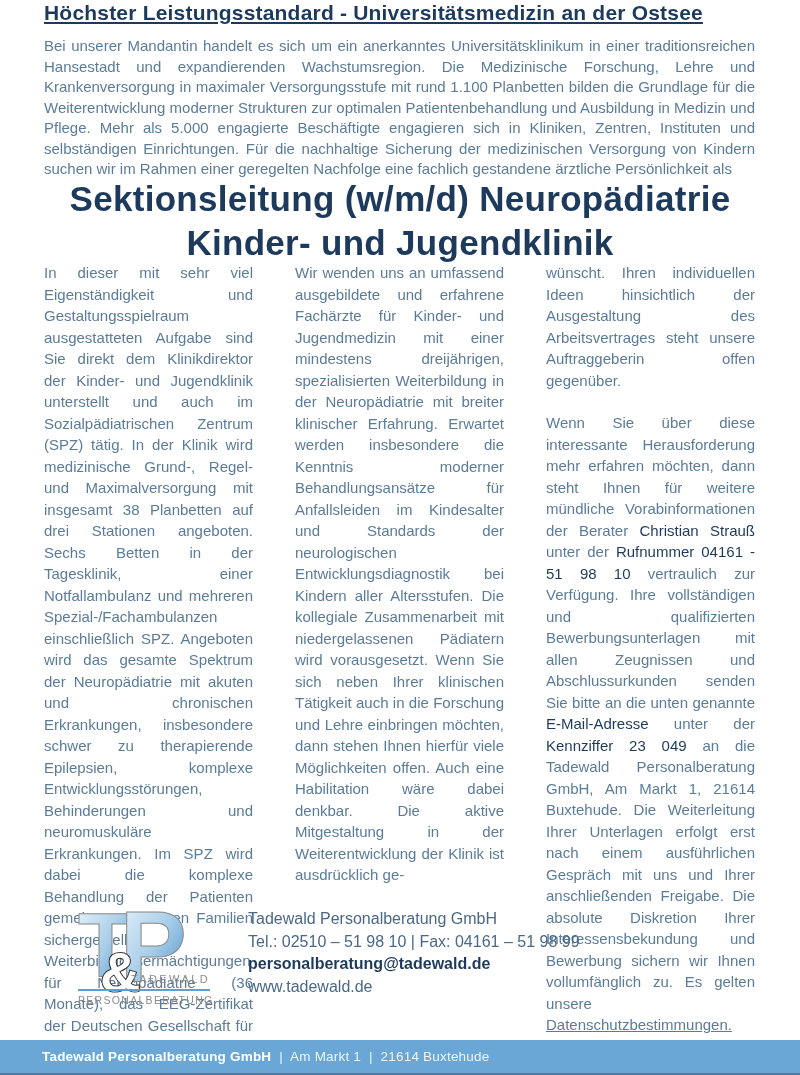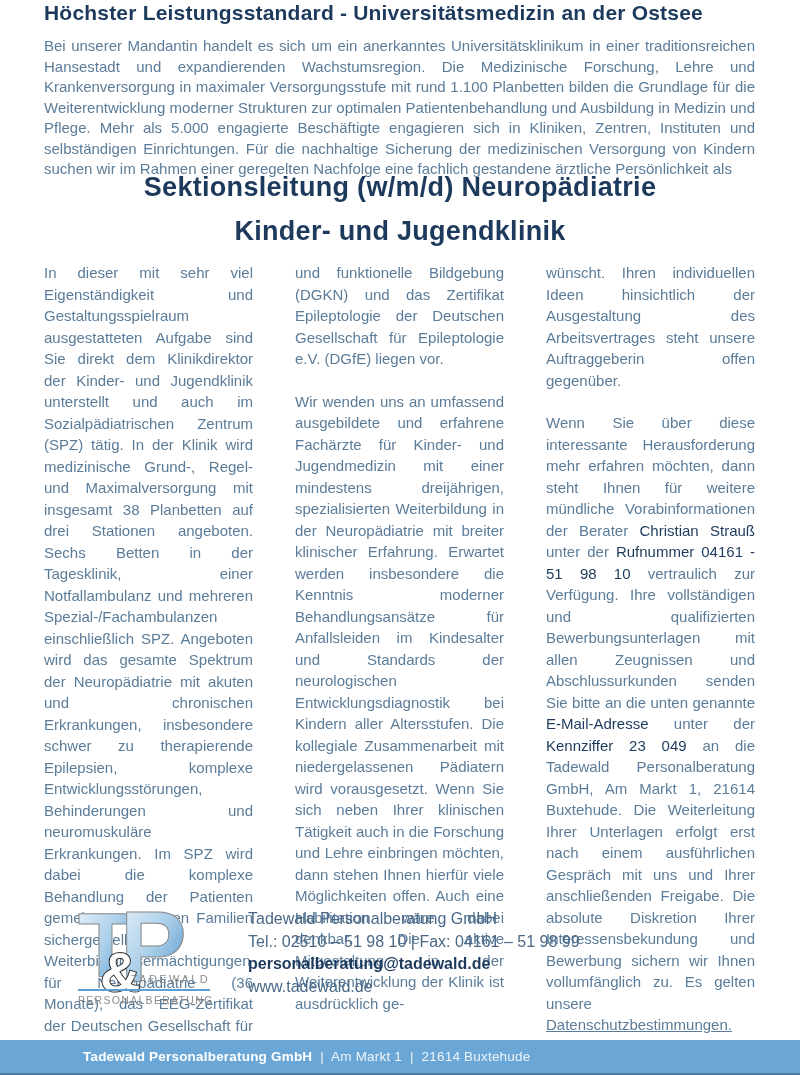--- a/index.html
+++ b/index.html
@@ -11,30 +11,30 @@
     --logo-blue:#5b9fd4;
     --logo-gray:#8c8c8c;
   }
   html,body{margin:0;padding:0;background:#ffffff;}
   .page{
     position:relative;width:800px;height:1075px;background:#ffffff;
     font-family:"Liberation Sans",sans-serif;overflow:hidden;
   }
   .heading{
     position:absolute;left:44px;right:40px;top:1px;margin:0;
-    font-size:21px;font-weight:bold;color:var(--navy,#1d3a5c);letter-spacing:.2px;
+    font-size:21px;font-weight:bold;color:var(--navy,#1d3a5c);letter-spacing:.2px;text-decoration:underline;
   }
   .intro{
     position:absolute;left:44px;right:45px;top:36px;margin:0;
     font-size:15px;line-height:20.5px;text-align:justify;
     color:var(--body-text,#5b7c99);hyphens:auto;-webkit-hyphens:auto;
   }
   .job-title{
-    position:absolute;left:0;right:0;top:165px;margin:0;text-align:center;
-    font-size:27px;line-height:44px;font-weight:bold;color:var(--navy,#1d3a5c);
+    position:absolute;left:0;right:0;top:165px;margin:12px;text-align:center;
+    font-size:35px;line-height:44px;font-weight:bold;color:var(--navy,#1d3a5c);
     letter-spacing:.3px;
   }
   .cols{
     position:absolute;left:44px;top:262px;width:711px;
     display:flex;gap:42px;
   }
   .col{
     flex:1;min-width:0;font-size:15px;line-height:21.5px;text-align:justify;
     color:var(--body-text,#5b7c99);hyphens:auto;-webkit-hyphens:auto;
   }
@@ -60,21 +60,21 @@
   .contact{
     position:absolute;left:248px;top:908px;
     font-size:16px;line-height:22.5px;color:var(--contact,#4a6887);
   }
   .contact .email{font-weight:bold;color:var(--navy,#1d3a5c);text-decoration:none;}
   .contact .web{color:var(--contact,#4a6887);margin-top:21px;}
 
   .bar{
     position:absolute;left:0;right:0;bottom:0;height:35px;box-sizing:border-box;
     background:var(--bar-blue,#6aa7d6);border-bottom:2px solid var(--bar-edge,#53779f);
-    display:flex;align-items:center;padding-left:83px;
+    display:flex;align-items:center;padding-left:42px;
     color:#ffffff;font-size:13.5px;letter-spacing:.2px;
   }
   .bar .b{font-weight:bold;}
   .bar span:not(.b){opacity:.88;}
   .g-stop1{stop-color:#edf5fc;}
   .g-stop2{stop-color:#a9cee9;}
   .g-stop3{stop-color:#3f88c4;}
 </style>
 </head>
 <body>
@@ -88,21 +88,20 @@
   <h2 class="job-title">
     <span style="display:block">Sektionsleitung (w/m/d) Neuropädiatrie</span>
     <span style="display:block">Kinder- und Jugendklinik</span>
   </h2>
 
   <div class="cols">
     <div class="col">
       <p><span>In dieser mit sehr viel Eigenständigkeit und Gestaltungsspielraum ausgestatteten Aufgabe sind Sie direkt dem Klinikdirektor der Kinder- und Jugendklinik unterstellt und auch im Sozialpädiatrischen Zentrum (SPZ) tätig. In der Klinik wird medizinische Grund-, Regel- und Maximalversorgung mit insgesamt 38 Planbetten auf drei Stationen angeboten. Sechs Betten in der Tagesklinik, einer Notfallambulanz und mehreren Spezial-/Fachambulanzen einschließlich SPZ. Angeboten wird das gesamte Spektrum der Neuropädiatrie mit akuten und chronischen Erkrankungen, insbesondere schwer zu therapierende Epilepsien, komplexe Entwicklungsstörungen, Behinderungen und neuromuskuläre Erkrankungen. Im SPZ wird dabei die komplexe Behandlung der Patienten gemeinsam mit ihren Familien sichergestellt. Weiterbildungsermächtigungen für Neuropädiatrie (36 Monate), das EEG-Zertifikat der Deutschen Gesellschaft für Klinische Neurophysiologie</span></p>
     </div>
     <div class="col">
-      <p><span>und funktionelle Bildgebung (DGKN) und das Zertifikat Epileptologie der Deutschen Gesellschaft für Epileptologie e.V. (DGfE) liegen vor.</span></p>
       <p><span>Wir wenden uns an umfassend ausgebildete und erfahrene Fachärzte für Kinder- und Jugendmedizin mit einer mindestens dreijährigen, spezialisierten Weiterbildung in der Neuropädiatrie mit breiter klinischer Erfahrung. Erwartet werden insbesondere die Kenntnis moderner Behandlungsansätze für Anfallsleiden im Kindesalter und Standards der neurologischen Entwicklungsdiagnostik bei Kindern aller Altersstufen. Die kollegiale Zusammenarbeit mit niedergelassenen Pädiatern wird vorausgesetzt. Wenn Sie sich neben Ihrer klinischen Tätigkeit auch in die Forschung und Lehre einbringen möchten, dann stehen Ihnen hierfür viele Möglichkeiten offen. Auch eine Habilitation wäre dabei denkbar. Die aktive Mitgestaltung in der Weiterentwicklung der Klinik ist ausdrücklich ge-</span></p>
     </div>
     <div class="col">
       <p><span>wünscht. Ihren individuellen Ideen hinsichtlich der Ausgestaltung des Arbeitsvertrages steht unsere Auftraggeberin offen gegenüber.</span></p>
       <p><span>Wenn Sie über diese interessante Herausforderung mehr erfahren möchten, dann steht Ihnen für weitere mündliche Vorabinformationen der Berater </span><span class="b">Christian Strauß</span><span> unter der </span><span class="b">Rufnummer 04161 - 51 98 10</span><span> vertraulich zur Verfügung. Ihre vollständigen und qualifizierten Bewerbungsunterlagen mit allen Zeugnissen und Abschlussurkunden senden Sie bitte an die unten genannte </span><span class="b">E-Mail-Adresse</span><span> unter der </span><span class="b">Kennziffer 23 049</span><span> an die Tadewald Personalberatung GmbH, Am Markt 1, 21614 Buxtehude. Die Weiterleitung Ihrer Unterlagen erfolgt erst nach einem ausführlichen Gespräch mit uns und Ihrer anschließenden Freigabe. Die absolute Diskretion Ihrer Interessensbekundung und Bewerbung sichern wir Ihnen vollumfänglich zu. Es gelten unsere </span><span class="u">Datenschutzbestimmungen.</span></p>
     </div>
   </div>
 
   <div class="logo">
     <svg width="132" height="90" viewBox="0 0 132 90">

